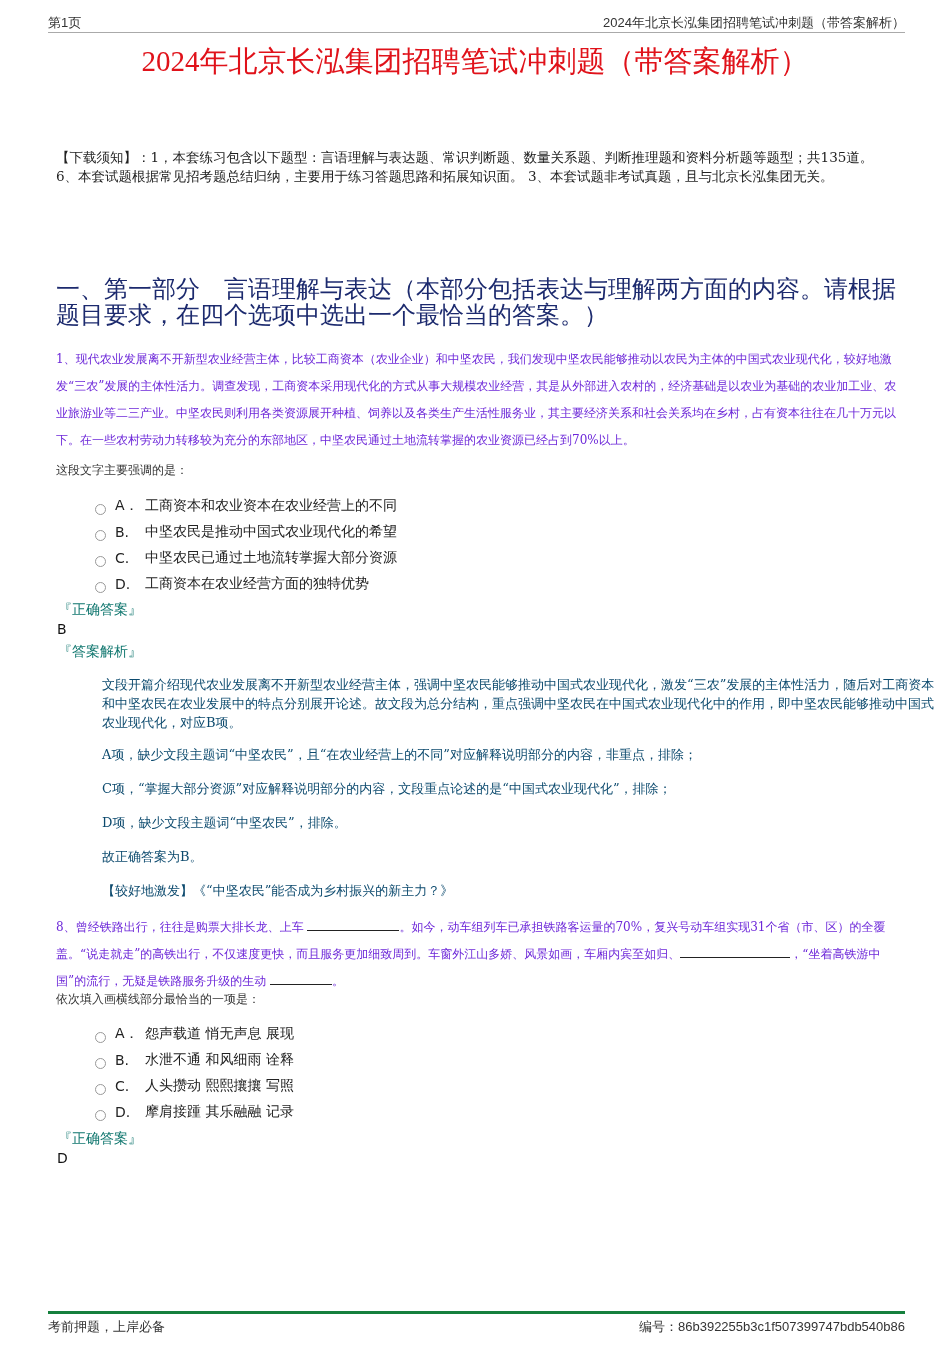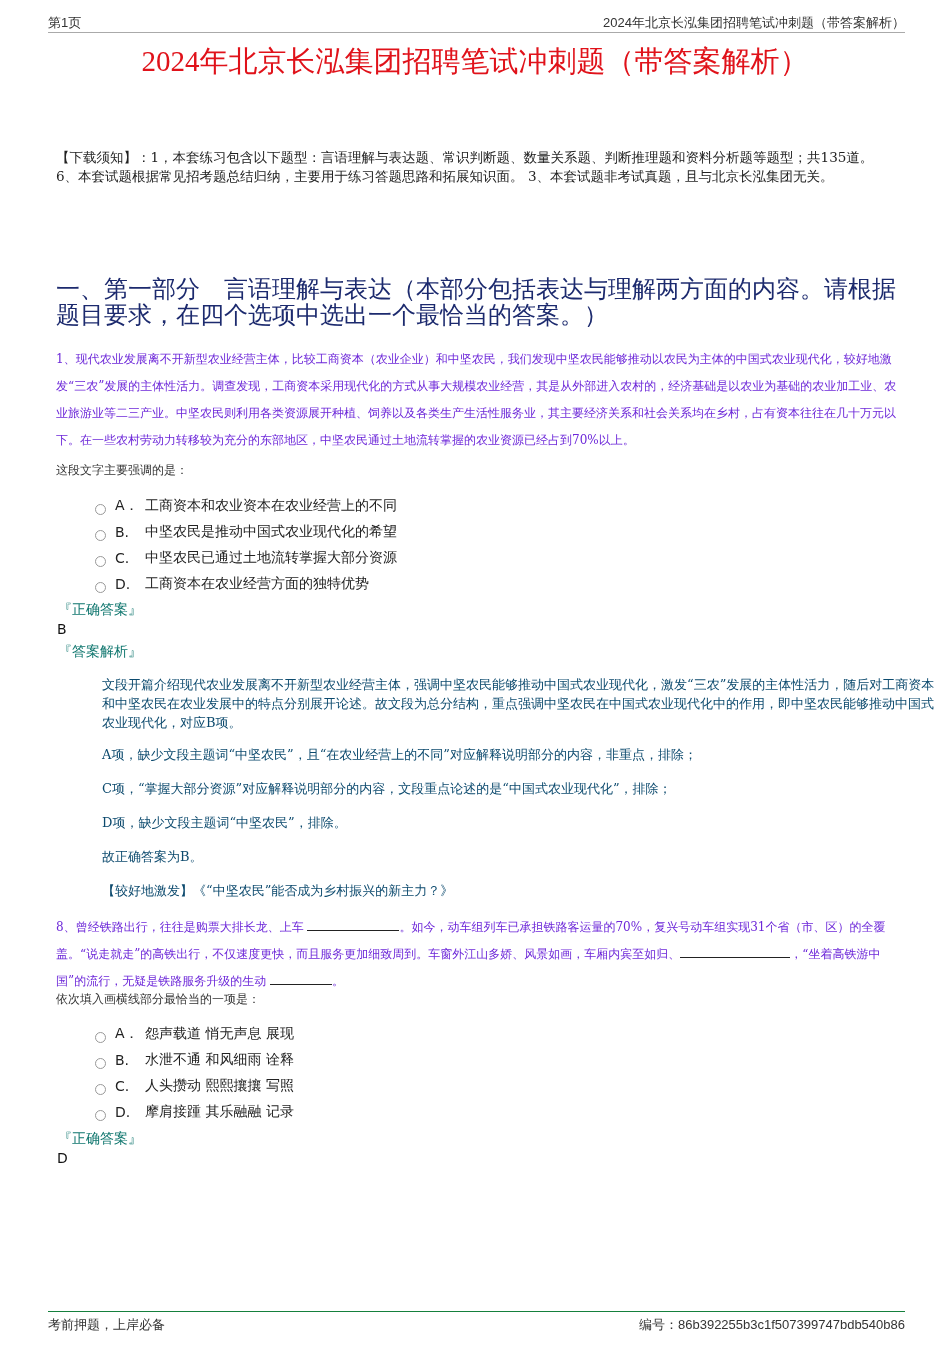--- a/index.html
+++ b/index.html
@@ -20,21 +20,21 @@
   .prompt { position: absolute; left: 56px; font-size: 12px; color: #333; }
   .options { position: absolute; left: 95px; }
   .option { height: 26px; display: flex; align-items: center; font-size: 14px; color: #222; }
   .radio { width: 9px; height: 9px; border: 1px solid #999; border-radius: 50%; margin-right: 9px;
            margin-top: 6px; background: #fff; }
   .opt-letter { font-family: "DejaVu Sans", sans-serif; width: 30px; font-size: 14px; }
   .label-bracket { position: absolute; left: 58px; font-size: 14px; color: #0f766e; text-align: center; }
   .answer-letter { position: absolute; left: 57px; font-family: "DejaVu Sans", sans-serif; font-size: 14px; color: #111; }
   .analysis { position: absolute; left: 58px; width: 840px; font-size: 13px; line-height: 19px; color: #0c4a6e; margin-left: 44px; }
   .blank { display: inline-block; border-bottom: 1px solid #222; height: 12px; vertical-align: baseline; }
-  .page-footer { position: absolute; left: 48px; right: 45px; top: 1311px; border-top: 1px solid #15803d;
+  .page-footer { position: absolute; left: 48px; right: 45px; top: 1311px; border-top: 3px solid #15803d;
                  font-family: "Liberation Sans", sans-serif; font-size: 13px; color: #333; height: 24px; }
   .page-footer .left { position: absolute; left: 0; top: 4px; }
   .page-footer .right { position: absolute; right: 0; top: 4px; }
 </style>
 </head>
 <body>
 
 <div class="page-header">
   <span class="left">第1页</span>
   <span class="right">2024年北京长泓集团招聘笔试冲刺题（带答案解析）</span>

